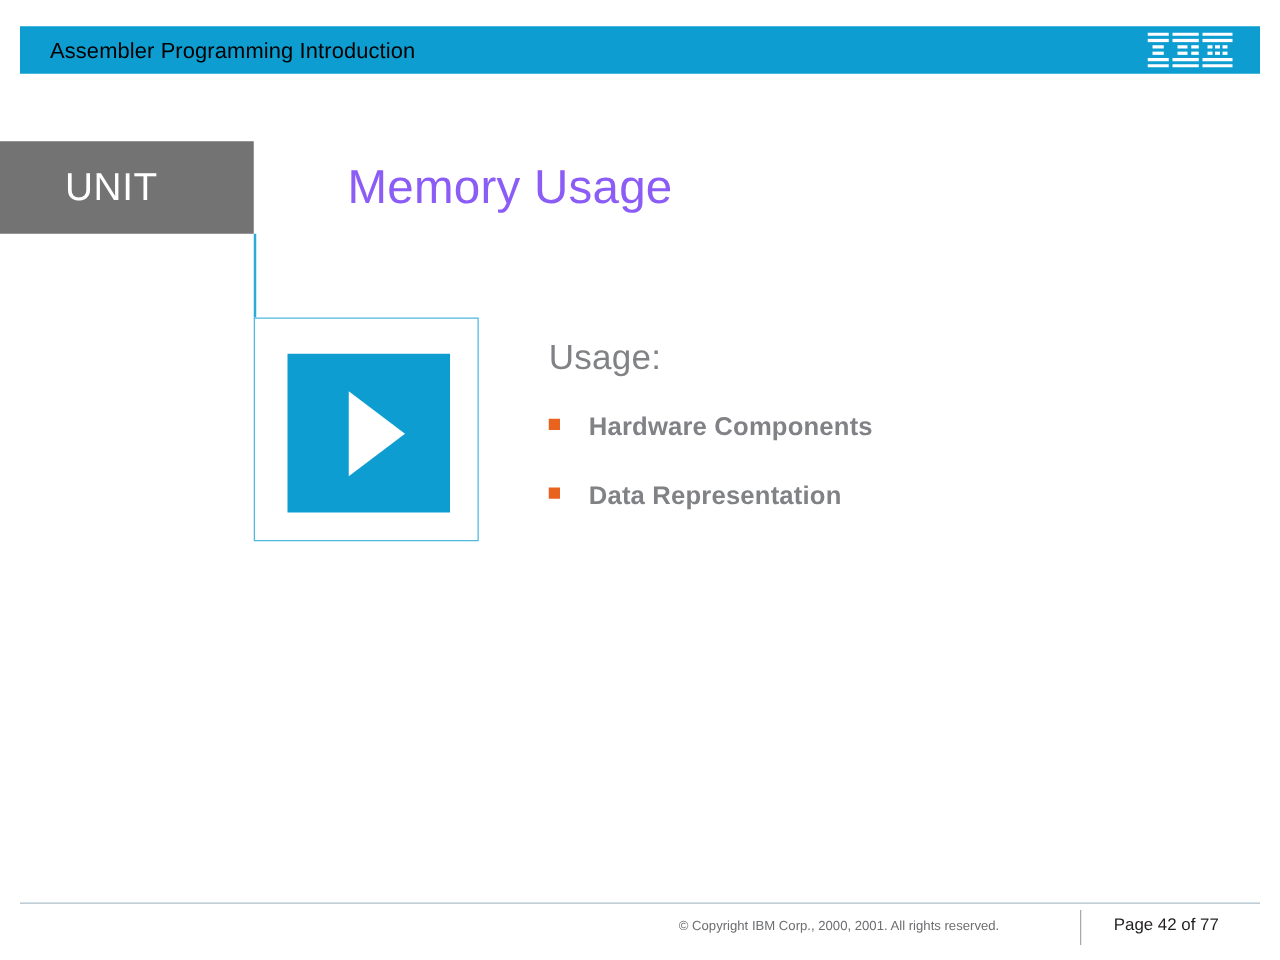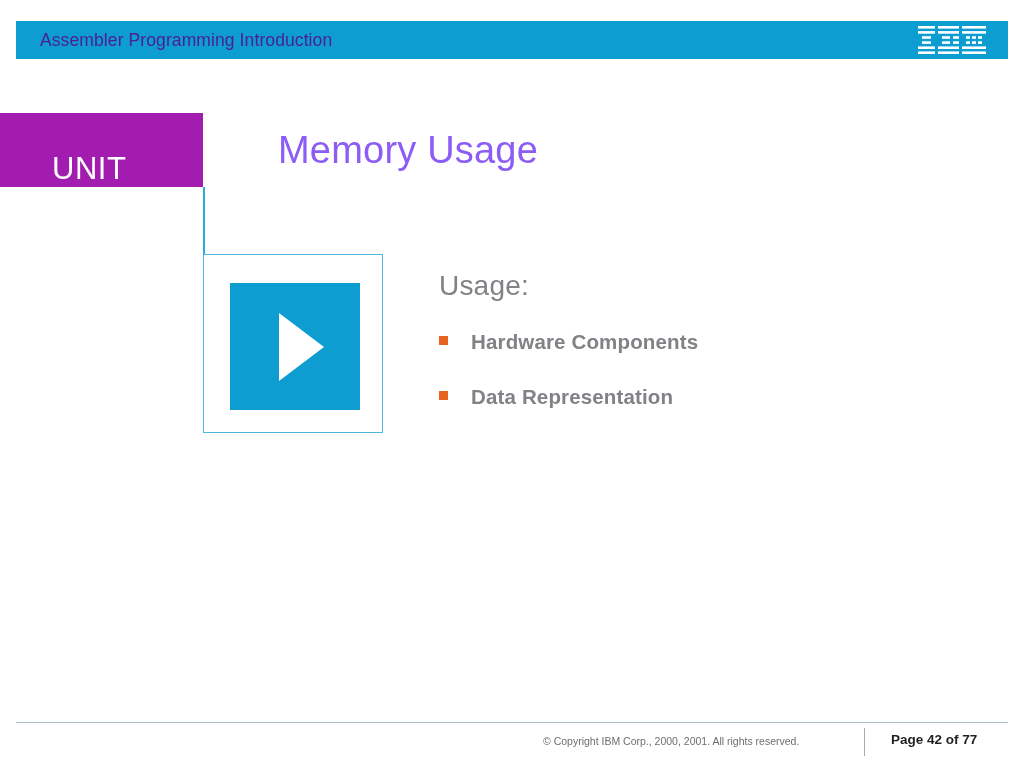--- a/index.html
+++ b/index.html
@@ -22,44 +22,44 @@
     left: 16px;
     top: 21px;
     width: 992px;
     height: 38px;
     background: #0d9dd0;
     display: flex;
     align-items: center;
     justify-content: space-between;
   }
   .header-title {
-    color: #4c1d95;
+    color: #000000;
     font-size: 17.5px;
     font-weight: 400;
     letter-spacing: 0.1px;
     padding-left: 24px;
     white-space: nowrap;
   }
   .ibm-logo {
     padding-right: 18px;
     display: flex;
     align-items: center;
   }
   .ibm-logo svg { display: block; }
 
   
   .unit-box {
     position: absolute;
     left: 0;
     top: 113px;
     width: 203px;
     height: 74px;
-    background: #a21caf;
-    display: flex;
-    align-items: flex-end;
+    background: #737373;
+    display: flex;
+    align-items: center;
   }
   .unit-label {
     color: #ffffff;
     font-size: 31px;
     font-weight: 400;
     padding-left: 52px;
     letter-spacing: 0.5px;
   }
 
   
@@ -179,21 +179,21 @@
     width: 1px;
     height: 28px;
     background: #a7a9ac;
   }
   .footer-page {
     position: absolute;
     left: 891px;
     top: 732px;
     font-size: 13.5px;
     color: #231f20;
-    font-weight: 700;
+    font-weight: 400;
     white-space: nowrap;
   }
 </style>
 </head>
 <body>
 
 <div class="header-bar">
   <div class="header-title">Assembler Programming Introduction</div>
   <div class="ibm-logo">
     <svg width="72" height="28" viewBox="0 0 72 28" aria-hidden="true">

